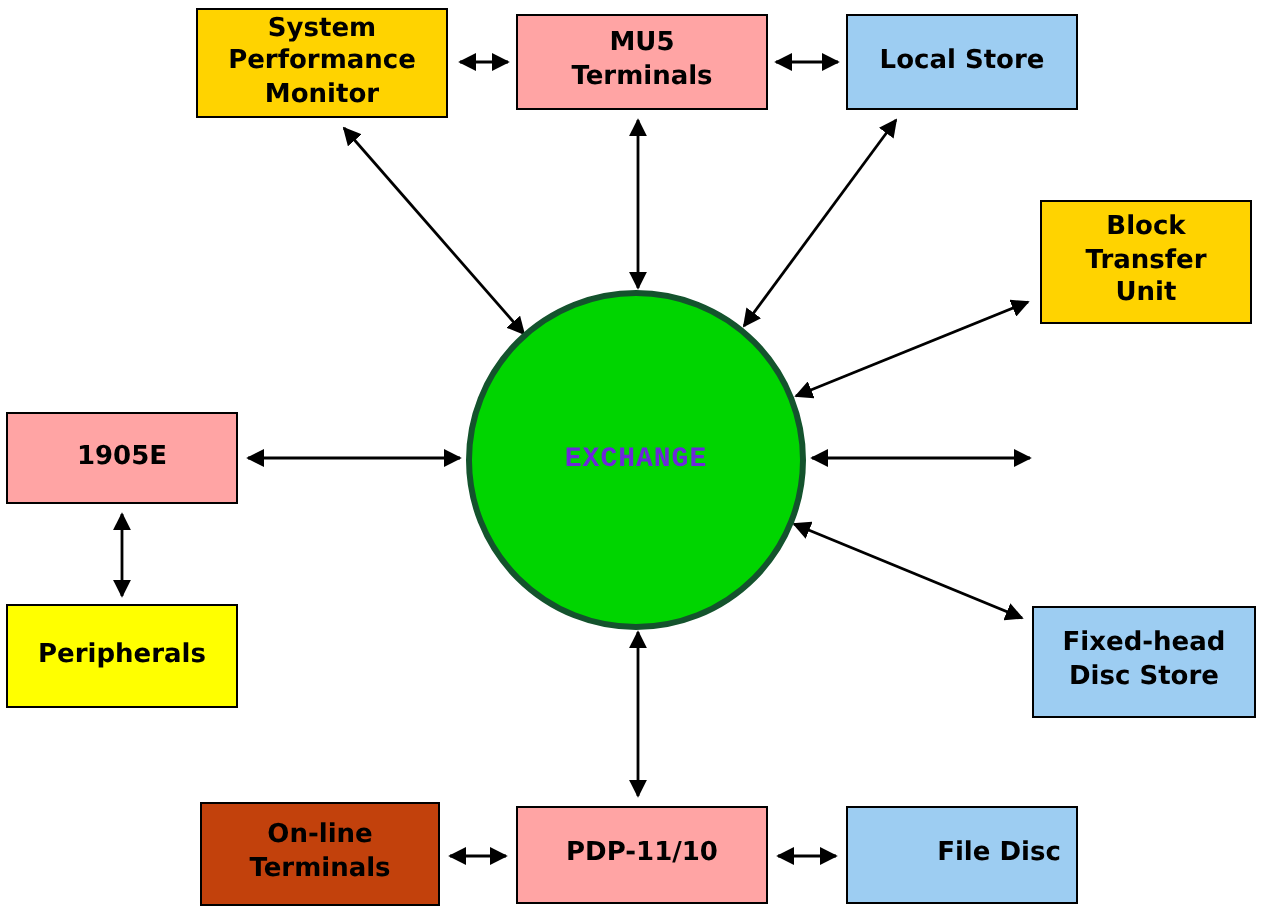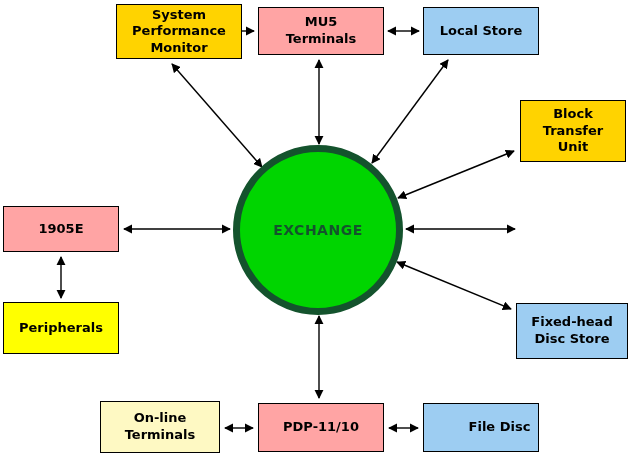--- a/index.html
+++ b/index.html
@@ -28,29 +28,30 @@
     justify-content: center;
     text-align: center;
     font-weight: bold;
     font-size: 13px;
     line-height: 1.28;
     white-space: pre-line;
     color: #000;
   }
   .hub {
     position: absolute;
-    border: 7px solid #14532d;
+    border: 3px solid #14532d;
     border-radius: 50%;
     display: flex;
     align-items: center;
     justify-content: center;
     font-weight: bold;
     font-size: 14px;
     letter-spacing: 0.5px;
-    color: #14532d;
+    color: #6d28d9;
+    font-family: Liberation Mono, monospace;
   }
 </style>
 </head>
 <body>
 
 <div class="canvas">
 
   <svg class="edge-layer" id="edge-layer" width="642" height="462" viewBox="0 0 642 462" xmlns="http://www.w3.org/2000/svg">
     <defs>
       <marker id="arrowhead" viewBox="0 0 10 10" refX="9" refY="5" markerWidth="6.5" markerHeight="6.5" orient="auto-start-reverse">
@@ -67,41 +68,41 @@
       <line x1="397" y1="262" x2="511" y2="309" stroke="#000" stroke-width="1.4" marker-start="url(#arrowhead)" marker-end="url(#arrowhead)"></line>
       <line x1="230" y1="229" x2="124" y2="229" stroke="#000" stroke-width="1.4" marker-start="url(#arrowhead)" marker-end="url(#arrowhead)"></line>
       <line x1="319" y1="316" x2="319" y2="398" stroke="#000" stroke-width="1.4" marker-start="url(#arrowhead)" marker-end="url(#arrowhead)"></line>
       <line x1="61" y1="257" x2="61" y2="298" stroke="#000" stroke-width="1.4" marker-start="url(#arrowhead)" marker-end="url(#arrowhead)"></line>
       <line x1="225" y1="428" x2="253" y2="428" stroke="#000" stroke-width="1.4" marker-start="url(#arrowhead)" marker-end="url(#arrowhead)"></line>
       <line x1="389" y1="428" x2="418" y2="428" stroke="#000" stroke-width="1.4" marker-start="url(#arrowhead)" marker-end="url(#arrowhead)"></line>
     </svg>
 
   <div class="hub" style="left: 233px; top: 145px; width: 170px; height: 170px; background: rgb(0, 213, 0);">EXCHANGE</div>
 
-  <div class="node" style="left: 116px; top: 4px; width: 126px; height: 55px; background: rgb(255, 211, 0);">System
+  <div class="node" style="left: 98px; top: 4px; width: 126px; height: 55px; background: rgb(255, 211, 0);">System
 Performance
 Monitor</div>
 
   <div class="node" style="left: 258px; top: 7px; width: 126px; height: 48px; background: rgb(255, 164, 164);">MU5
 Terminals</div>
 
   <div class="node" style="left: 423px; top: 7px; width: 116px; height: 48px; background: rgb(157, 205, 242);">Local Store</div>
 
   <div class="node" style="left: 520px; top: 100px; width: 106px; height: 62px; background: rgb(255, 211, 0);">Block
 Transfer
 Unit</div>
 
 
   <div class="node" style="left: 516px; top: 303px; width: 112px; height: 56px; background: rgb(157, 205, 242);">Fixed-head
 Disc Store</div>
 
   <div class="node" style="left: 3px; top: 206px; width: 116px; height: 46px; background: rgb(255, 164, 164);">1905E</div>
 
   <div class="node" style="left: 3px; top: 302px; width: 116px; height: 52px; background: rgb(255, 255, 0);">Peripherals</div>
 
-  <div class="node" style="left: 100px; top: 401px; width: 120px; height: 52px; background: #fef9c3;">On-line
+  <div class="node" style="left: 100px; top: 401px; width: 120px; height: 52px; background: #c2410c;">On-line
 Terminals</div>
 
   <div class="node" style="left: 258px; top: 403px; width: 126px; height: 49px; background: rgb(255, 164, 164);">PDP-11/10</div>
 
   <div class="node" style="left: 423px; top: 403px; width: 116px; height: 49px; background: rgb(157, 205, 242); padding-left: 37px;">File Disc</div>
 
 </div>
 
 </body></html>

